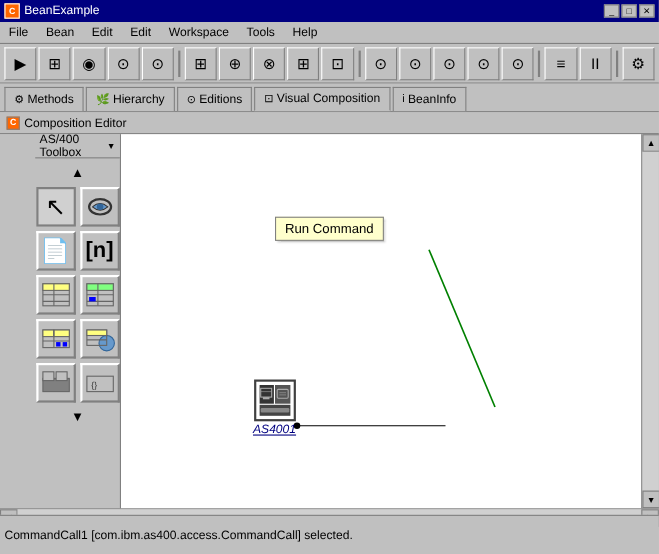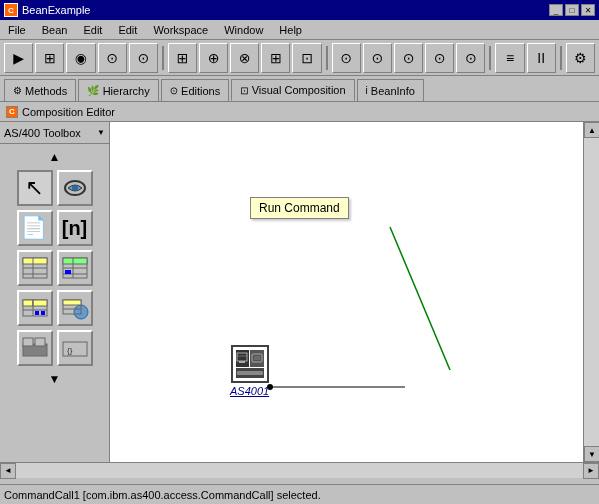--- a/index.html
+++ b/index.html
@@ -271,32 +271,33 @@
       width: 100%;
       height: 100%;
     }
 
     
     .status-bar {
       position: absolute;
       bottom: 0;
       left: 0;
       right: 0;
-      height: 20px;
+      height: 36px;
       background: #c0c0c0;
       border-top: 1px solid #808080;
       display: flex;
       align-items: center;
       padding: 0 4px;
       font-size: 11px;
     }
 
     .sidebar-full {
       display: flex;
       flex-direction: column;
+      padding-left: 32px;
     }
   </style>
 </head>
 <body>
 
 <div class="title-bar">
   <div class="title-bar-left">
     <div class="title-icon">C</div>
     <span>BeanExample</span>
   </div>
@@ -306,21 +307,21 @@
     <div class="title-btn">✕</div>
   </div>
 </div>
 
 <div class="menu-bar">
   <span class="menu-item">File</span>
   <span class="menu-item">Bean</span>
   <span class="menu-item">Edit</span>
   <span class="menu-item">Edit</span>
   <span class="menu-item">Workspace</span>
-  <span class="menu-item">Window</span>
+  <span class="menu-item">Tools</span>
   <span class="menu-item">Help</span>
 </div>
 
 <div class="toolbar">
   <div class="toolbar-btn">▶</div>
   <div class="toolbar-btn">⊞</div>
   <div class="toolbar-btn">◉</div>
   <div class="toolbar-btn">⊙</div>
   <div class="toolbar-btn">⊙</div>
   <div class="toolbar-sep"></div>

